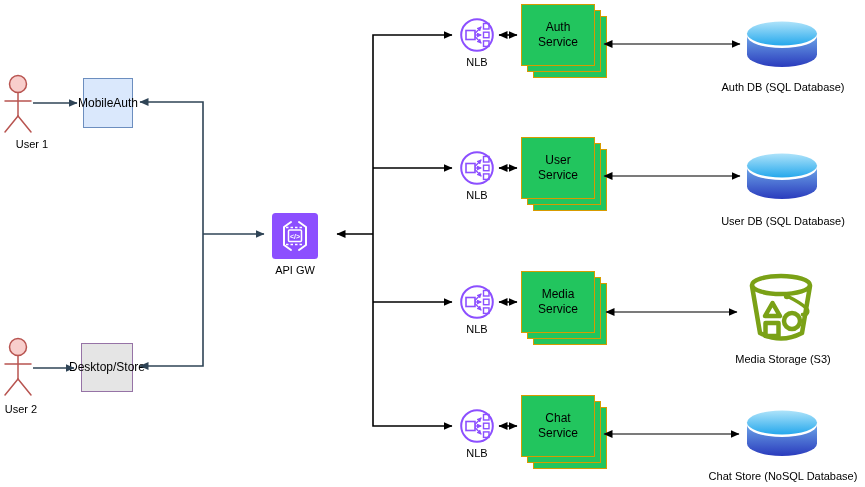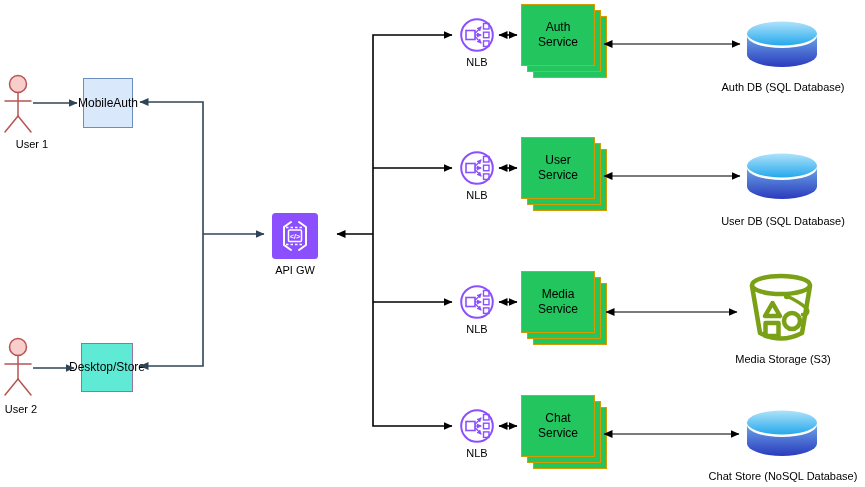--- a/index.html
+++ b/index.html
@@ -11,21 +11,21 @@
   .lbl {
     position:absolute; font-size:11px; line-height:1.2; color:#000;
     text-align:center; white-space:nowrap;
   }
   .box {
     position:absolute; box-sizing:border-box; border:1px solid;
     display:flex; flex-direction:row; align-items:center; justify-content:center;
     font-size:12px; line-height:1.25; color:#000; text-align:center;
   }
   .box-mobile  { background:#DAE8FC; border-color:#6C8EBF; }
-  .box-desktop { background:#5eead4; border-color:#9673A6; }
+  .box-desktop { background:#e5e5e5; border-color:#9673A6; }
   .stack { position:absolute; }
   .stack .layer {
     position:absolute; width:74px; height:62px; box-sizing:border-box;
     background:#22c55e; border:1px solid #D79B00;
   }
   .stack .l3 { left:12px; top:12px; }
   .stack .l2 { left:6px;  top:6px;  }
   .stack .l1 { left:0; top:0; display:flex; flex-direction:column;
     align-items:center; justify-content:center; font-size:12px; line-height:1.25; color:#000; }
   .connectors { position:absolute; left:0; top:0; z-index:6; pointer-events:none; }

